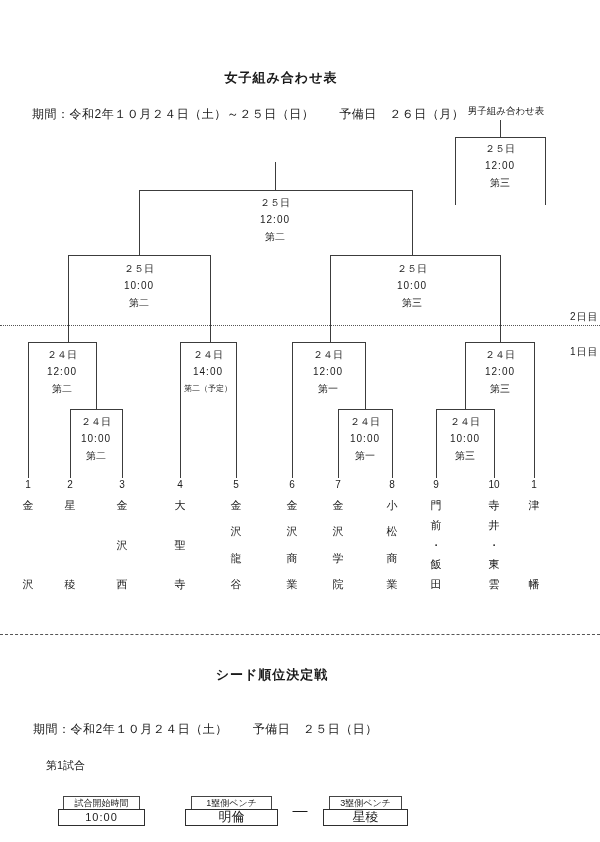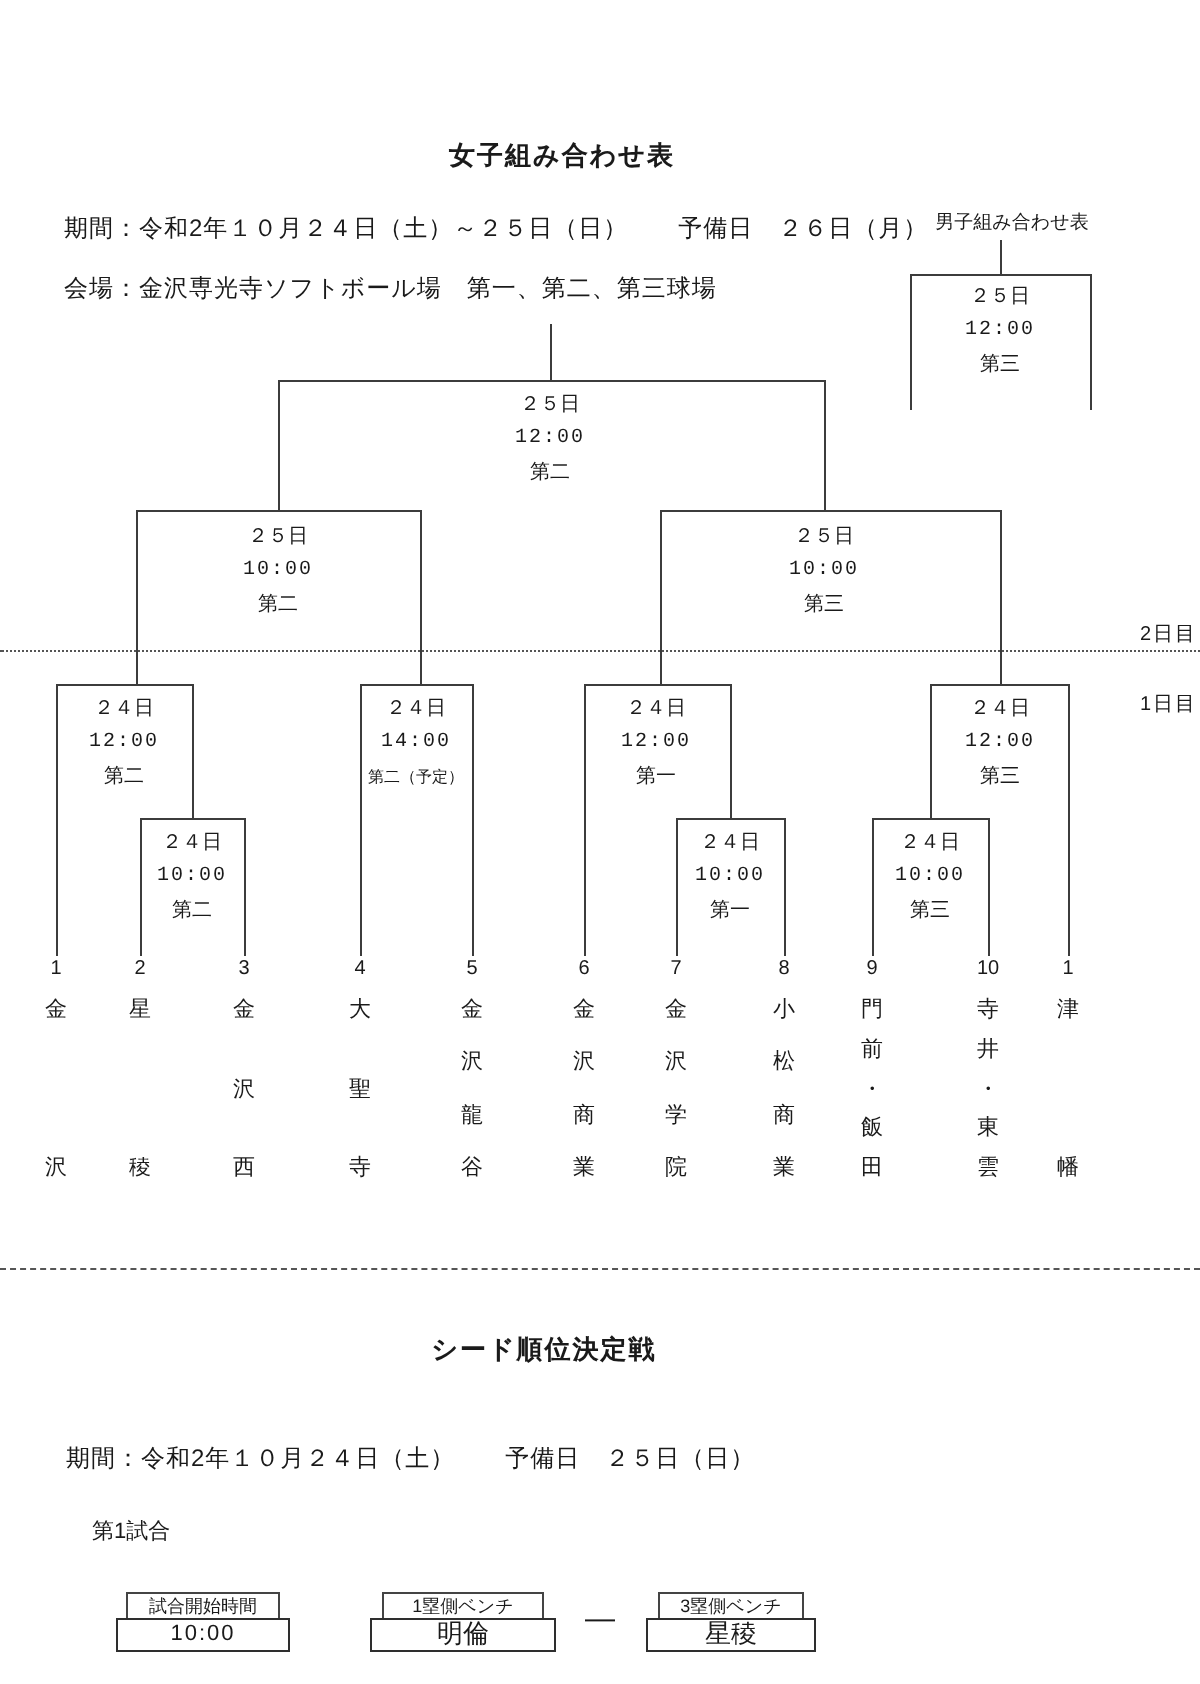--- a/index.html
+++ b/index.html
@@ -10,21 +10,21 @@
   .center{position:absolute;white-space:nowrap;transform:translateX(-50%);}
   .hl{position:absolute;height:1px;background:#3c3c3c;}
   .vl{position:absolute;width:1px;background:#3c3c3c;}
   .dash1{position:absolute;left:0;width:600px;height:0;border-top:1px dotted #555;}
   .dash2{position:absolute;left:0;width:600px;height:0;border-top:1px dashed #555;}
   .main-title{font-size:15px;font-weight:700;letter-spacing:1px;}
   .section-title{font-size:13px;font-weight:700;letter-spacing:1px;}
   .info{font-size:12px;letter-spacing:0.5px;}
   .mlabel{position:absolute;width:96px;transform:translateX(-50%);text-align:center;}
   .mlabel div{height:17px;line-height:17px;font-size:10px;}
-  .mtime{letter-spacing:1px;font-family:Liberation Mono, monospace;}
+  .mtime{letter-spacing:1px;}
   .mfield-small{font-size:8px !important;}
   .seed-label{font-size:9.5px;}
   .dayline{font-size:10px;letter-spacing:1px;margin-top:10px;}
   .team-no{position:absolute;width:24px;top:479px;text-align:center;font-size:10px;}
   .team-name{position:absolute;width:24px;top:500px;height:90px;display:flex;
              flex-direction:column;justify-content:space-between;font-size:11px;}
   .team-name span{display:block;text-align:center;line-height:1;}
   .tbl-head{position:absolute;box-sizing:border-box;border:1px solid #444;height:14px;
             line-height:12px;text-align:center;font-size:9px;background:#fff;}
   .tbl-val{position:absolute;box-sizing:border-box;border:1.5px solid #2e2e2e;height:17px;
@@ -35,21 +35,20 @@
   .vs-dash{position:absolute;width:30px;text-align:center;font-size:15px;}
 </style>
 </head>
 <body>
 
 <div id="page">
 
 
   <div class="center section-title" style="left:281px;top:69px">女子組み合わせ表</div>
   <div class="txt info" style="left:32px;top:106px">期間：令和2年１０月２４日（土）～２５日（日）　　予備日　２６日（月）</div>
-  <div class="txt info" style="left:32px;top:136px">会場：金沢専光寺ソフトボール場　第一、第二、第三球場</div>
 
   <div class="center seed-label" style="left:506px;top:105px">男子組み合わせ表</div>
   <div class="vl" style="left:500px;top:120px;height:17px"></div>
   <div class="hl" style="left:455px;top:137px;width:91px"></div>
   <div class="vl" style="left:455px;top:137px;height:68px"></div>
   <div class="vl" style="left:545px;top:137px;height:68px"></div>
   <div class="mlabel" style="left:500px;top:140px">
     <div>２５日</div>
     <div class="mtime">12:00</div>
     <div>第三</div>

